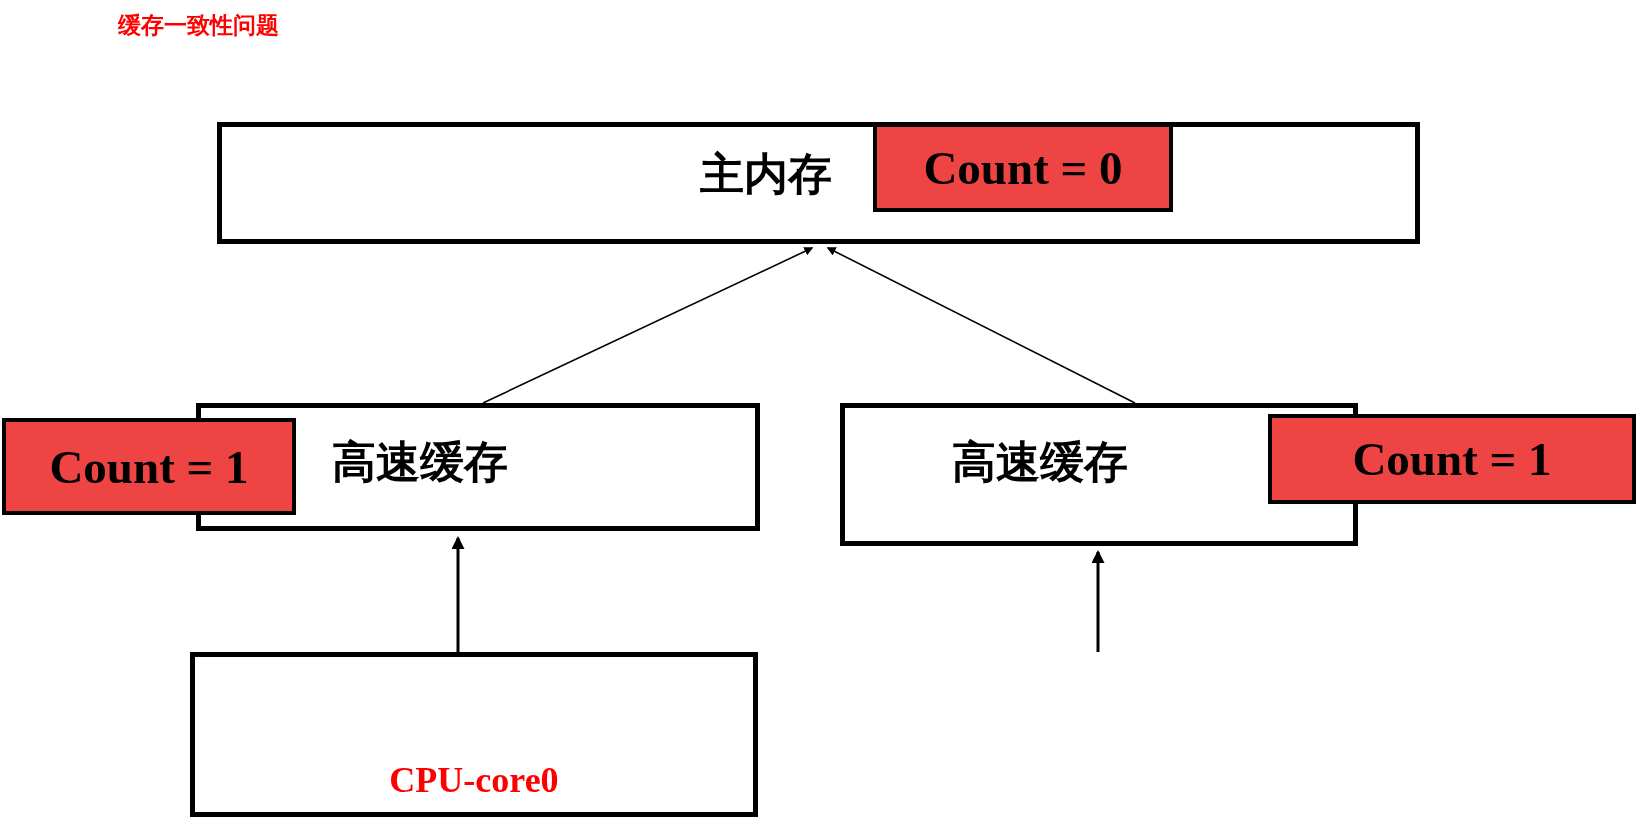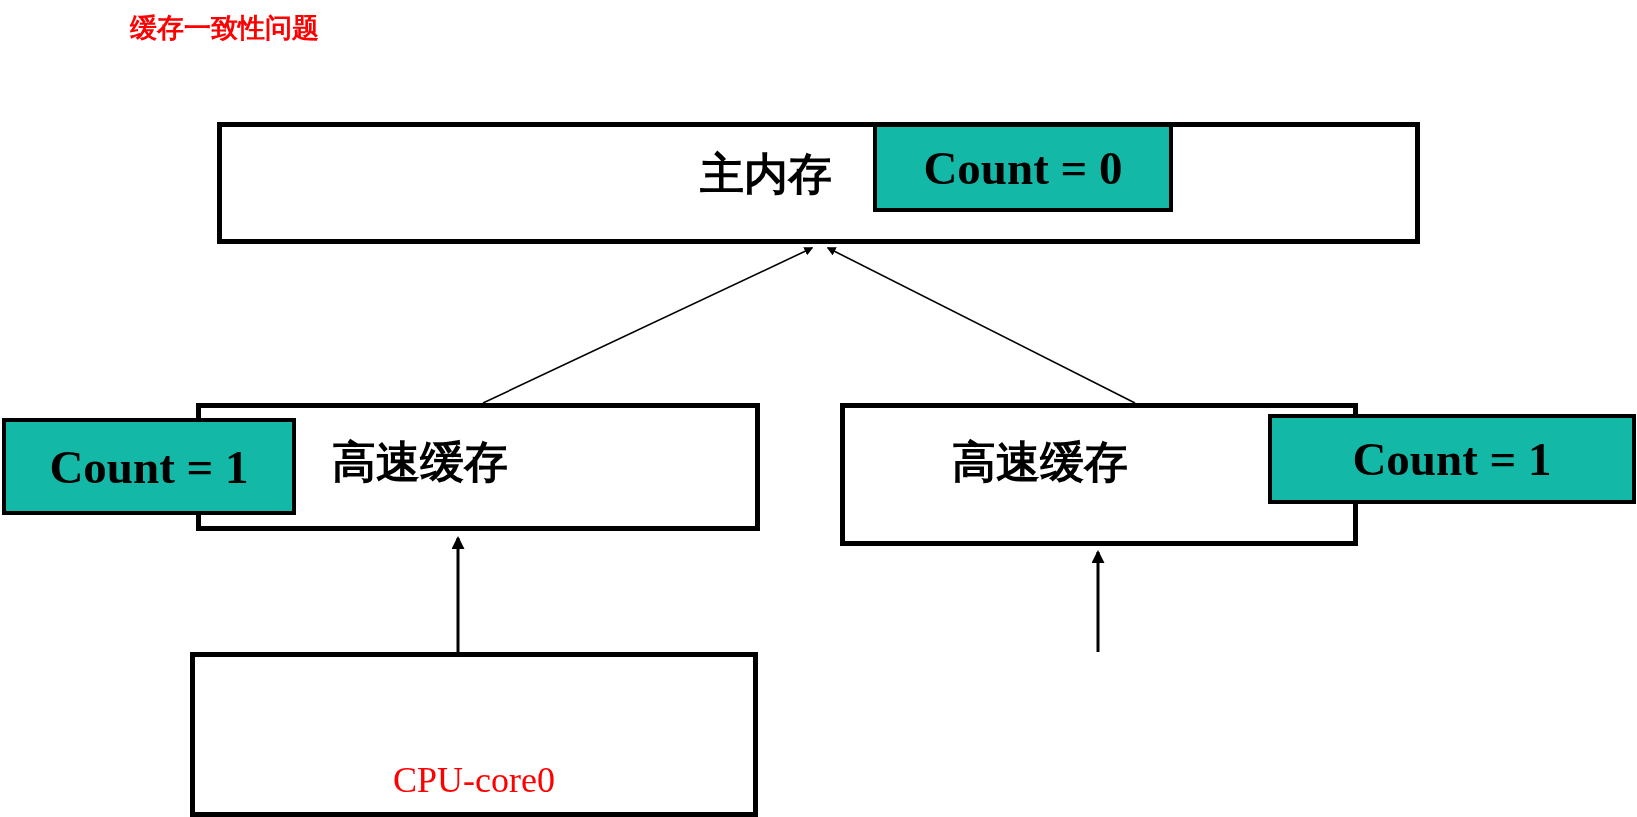--- a/index.html
+++ b/index.html
@@ -15,38 +15,37 @@
     overflow: hidden;
     font-family: "Liberation Serif", "DejaVu Serif", serif;
   }
 
   .title {
     position: absolute;
     left: 118px;
     top: 10px;
     font-family: "Liberation Sans", "DejaVu Sans", sans-serif;
     font-weight: bold;
-    font-size: 27px;
+    font-size: 23px;
     color: #ff0000;
     letter-spacing: 0px;
     white-space: nowrap;
-    margin-left: 12px;
   }
 
   .box {
     position: absolute;
     box-sizing: border-box;
     background: #ffffff;
     border: 5px solid #000000;
   }
 
   .box-thin {
     position: absolute;
     box-sizing: border-box;
-    background: #14b8a6;
+    background: #ef4444;
     border: 4px solid #000000;
   }
 
   .cn-label {
     position: absolute;
     font-family: Liberation Sans, sans-serif;
     font-weight: bold;
     color: #000000;
     white-space: nowrap;
     line-height: 1;
@@ -67,21 +66,21 @@
     line-height: 1;
   }
 
   .cpu-text {
     position: absolute;
     left: 0;
     right: 0;
     bottom: 14px;
     text-align: center;
     font-family: "Liberation Serif", "DejaVu Serif", serif;
-    font-weight: normal;
+    font-weight: bold;
     font-size: 36px;
     color: #ff0000;
     white-space: nowrap;
     line-height: 1;
   }
 
   svg.arrows {
     position: absolute;
     left: 0;
     top: 0;

